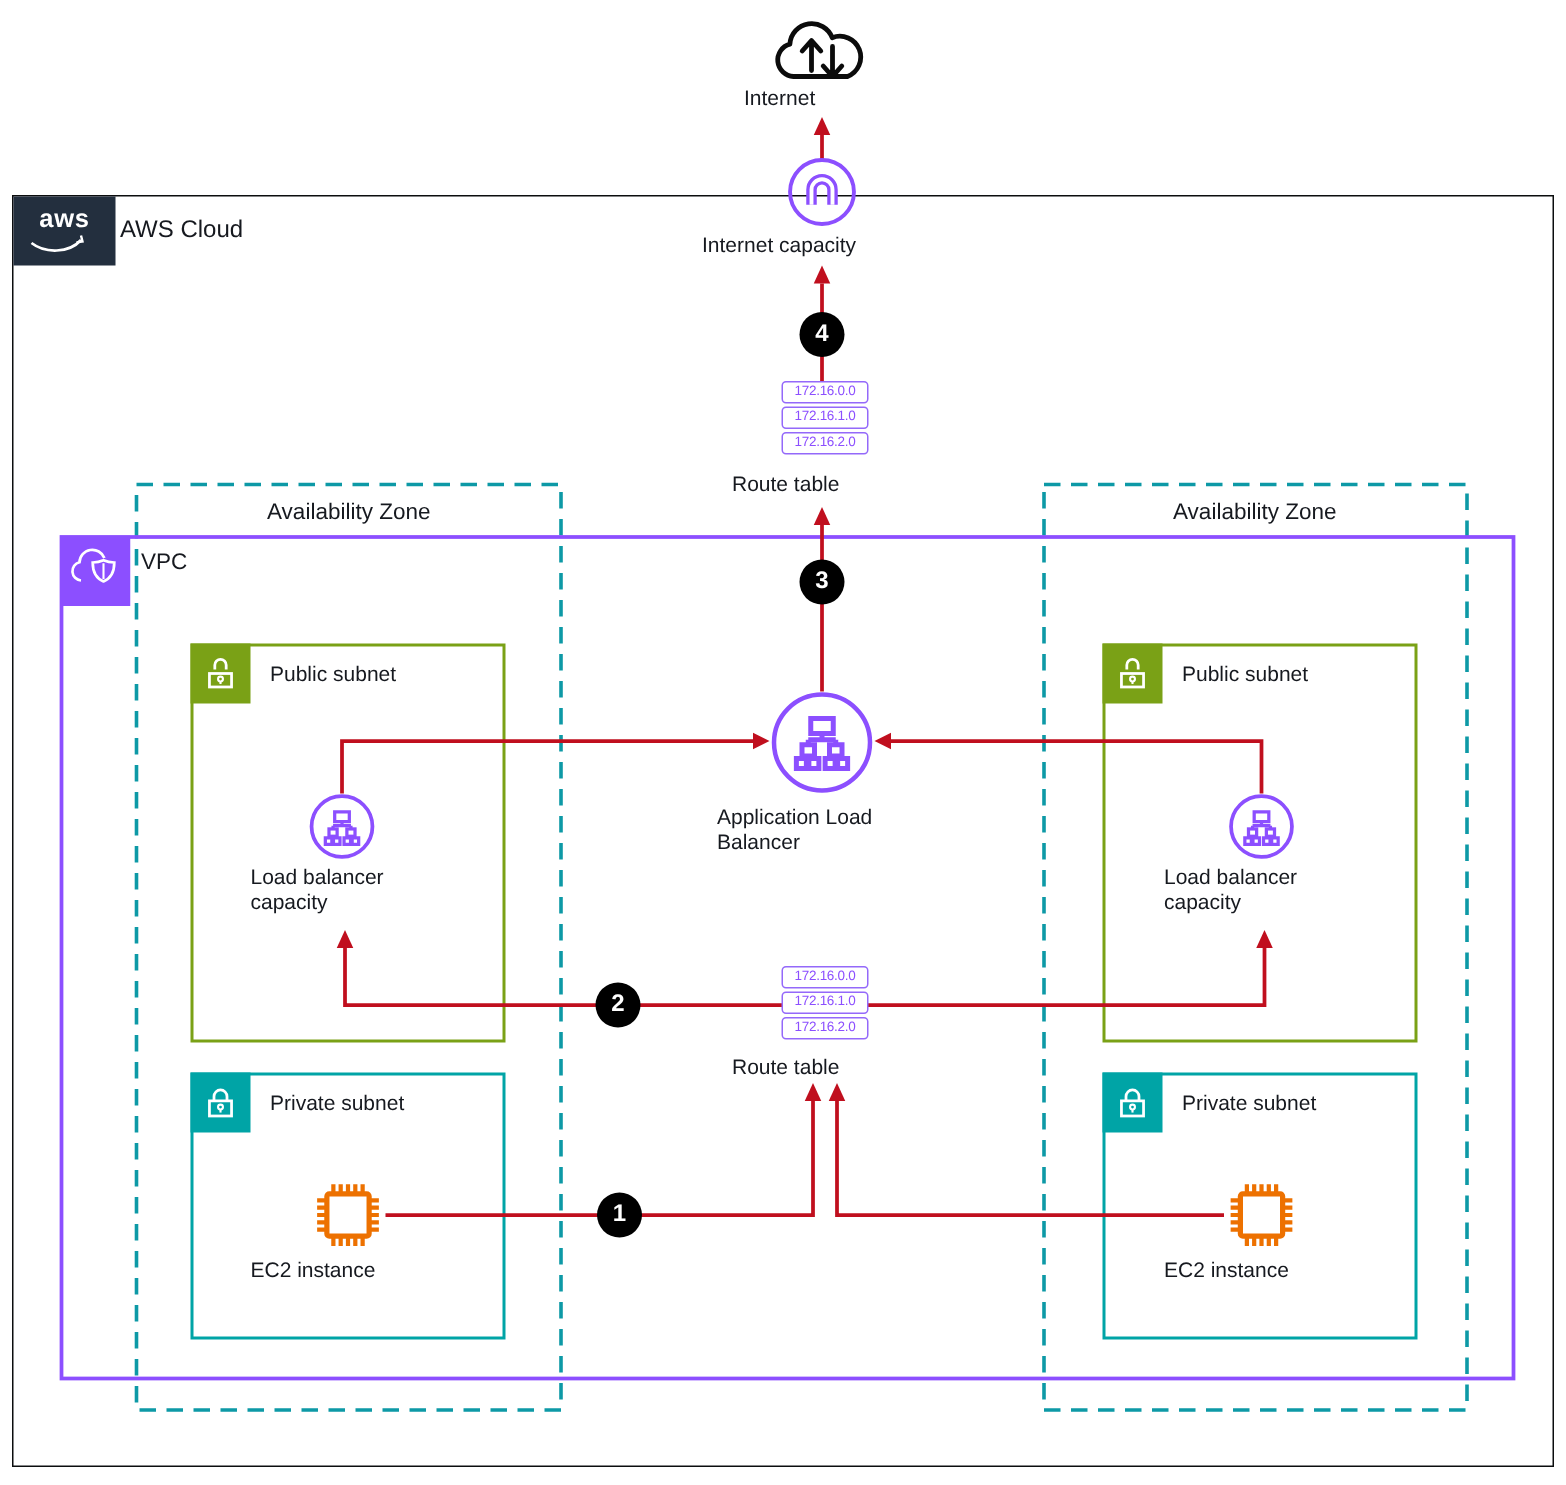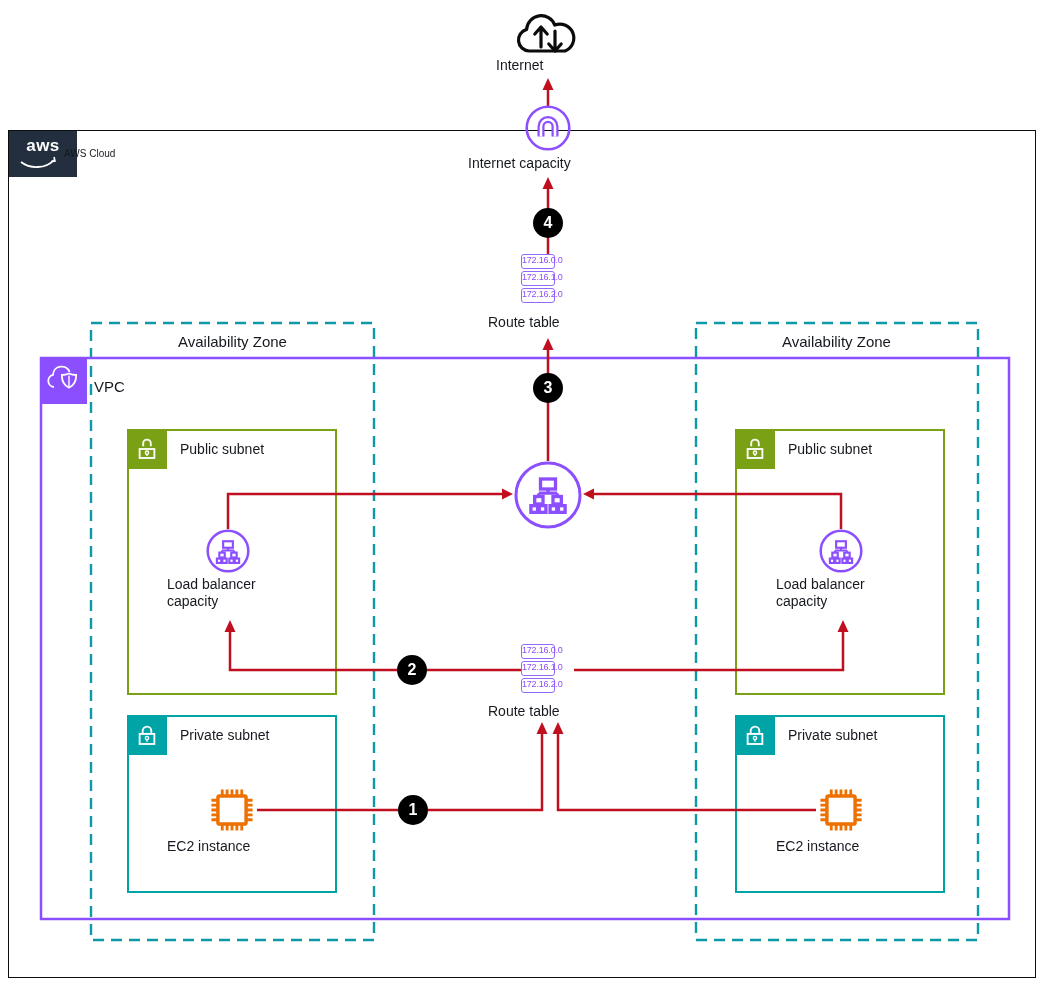--- a/index.html
+++ b/index.html
@@ -16,32 +16,32 @@
   #subnet-priv-left{left:127px;top:715px;width:210px;height:178px;border:2px solid var(--teal);}
   #subnet-priv-right{left:735px;top:715px;width:210px;height:178px;border:2px solid var(--teal);}
   .corner-icon{position:absolute;width:40px;height:40px;display:flex;align-items:center;justify-content:center;}
   .corner-icon.green{background:var(--green);}
   .corner-icon.teal{background:var(--teal);}
   .lbl{position:absolute;font-size:14px;line-height:17px;color:var(--ink);white-space:nowrap;}
   .lbl.center{text-align:left;white-space:normal;}
   .az-label{position:absolute;top:333px;font-size:15px;text-align:center;color:var(--ink);}
   #az-label-left{left:90px;width:285px;}
   #az-label-right{left:695px;width:283px;}
-  #vpc-label{left:94px;top:378px;font-size:15px;}
-  #awscloud-label{left:64px;top:145px;font-size:10px;}
+  #vpc-label{left:94px;top:366px;font-size:15px;}
+  #awscloud-label{left:80px;top:145px;font-size:16px;}
   #awslogo{position:absolute;left:9px;top:131px;width:68px;height:46px;background:var(--navy);}
   #awslogo .awstext{position:absolute;left:0;top:5px;width:100%;text-align:center;
     color:#fff;font-weight:bold;font-size:17px;letter-spacing:0.5px;}
   svg{display:block;}
   .layer{position:absolute;left:0;top:0;pointer-events:none;}
   .icon{position:absolute;}
   .badge{position:absolute;width:30px;height:30px;border-radius:50%;background:#000;color:#fff;
     font-weight:bold;font-size:16px;line-height:30px;text-align:center;}
   .rt{position:absolute;width:54px;}
-  .rt-row{box-sizing:border-box;width:34px;height:15px;margin-bottom:2px;border:1.5px solid var(--purple-light);
+  .rt-row{box-sizing:border-box;width:58px;height:15px;margin-bottom:2px;border:1.5px solid var(--purple-light);
     border-radius:3px;background:#fff;color:var(--purple);font-size:9px;line-height:11px;text-align:center;
     letter-spacing:-0.2px;}
   
   .s-red{stroke:var(--red);stroke-width:2.5;fill:none;}
   .f-red{fill:var(--red);stroke:none;}
   .s-az{stroke:var(--az-teal);stroke-width:2.4;fill:none;stroke-dasharray:11 7;}
   .s-vpc{stroke:var(--purple);stroke-width:2.5;fill:none;}
   .s-purple{stroke:var(--purple);fill:none;}
   .s-white{stroke:#fff;fill:none;}
   .s-black{stroke:#0b0b0b;fill:none;}
@@ -141,20 +141,21 @@
         <rect x="8" y="27" width="10" height="9"></rect>
         <rect x="30" y="27" width="10" height="9"></rect>
         <rect x="3.5" y="38" width="8" height="8"></rect>
         <rect x="13.5" y="38" width="8" height="8"></rect>
         <rect x="26.5" y="38" width="8" height="8"></rect>
         <rect x="36.5" y="38" width="8" height="8"></rect>
       </symbol>
       <use href="#tree" x="16" y="15" width="40" height="40"></use>
     </g>
   </svg>
+  <div class="lbl center" style="left:478px;top:536px;width:140px">Application Load Balancer</div>
 
   <div class="rt" style="left:521px;top:644px">
     <div class="rt-row">172.16.0.0</div>
     <div class="rt-row">172.16.1.0</div>
     <div class="rt-row">172.16.2.0</div>
   </div>
   <div class="lbl center" style="left:488px;top:703px;width:120px">Route table</div>
 
   <div class="corner-icon green" style="left:127px;top:429px">
     <svg width="26" height="26" viewBox="0 0 24 24">

